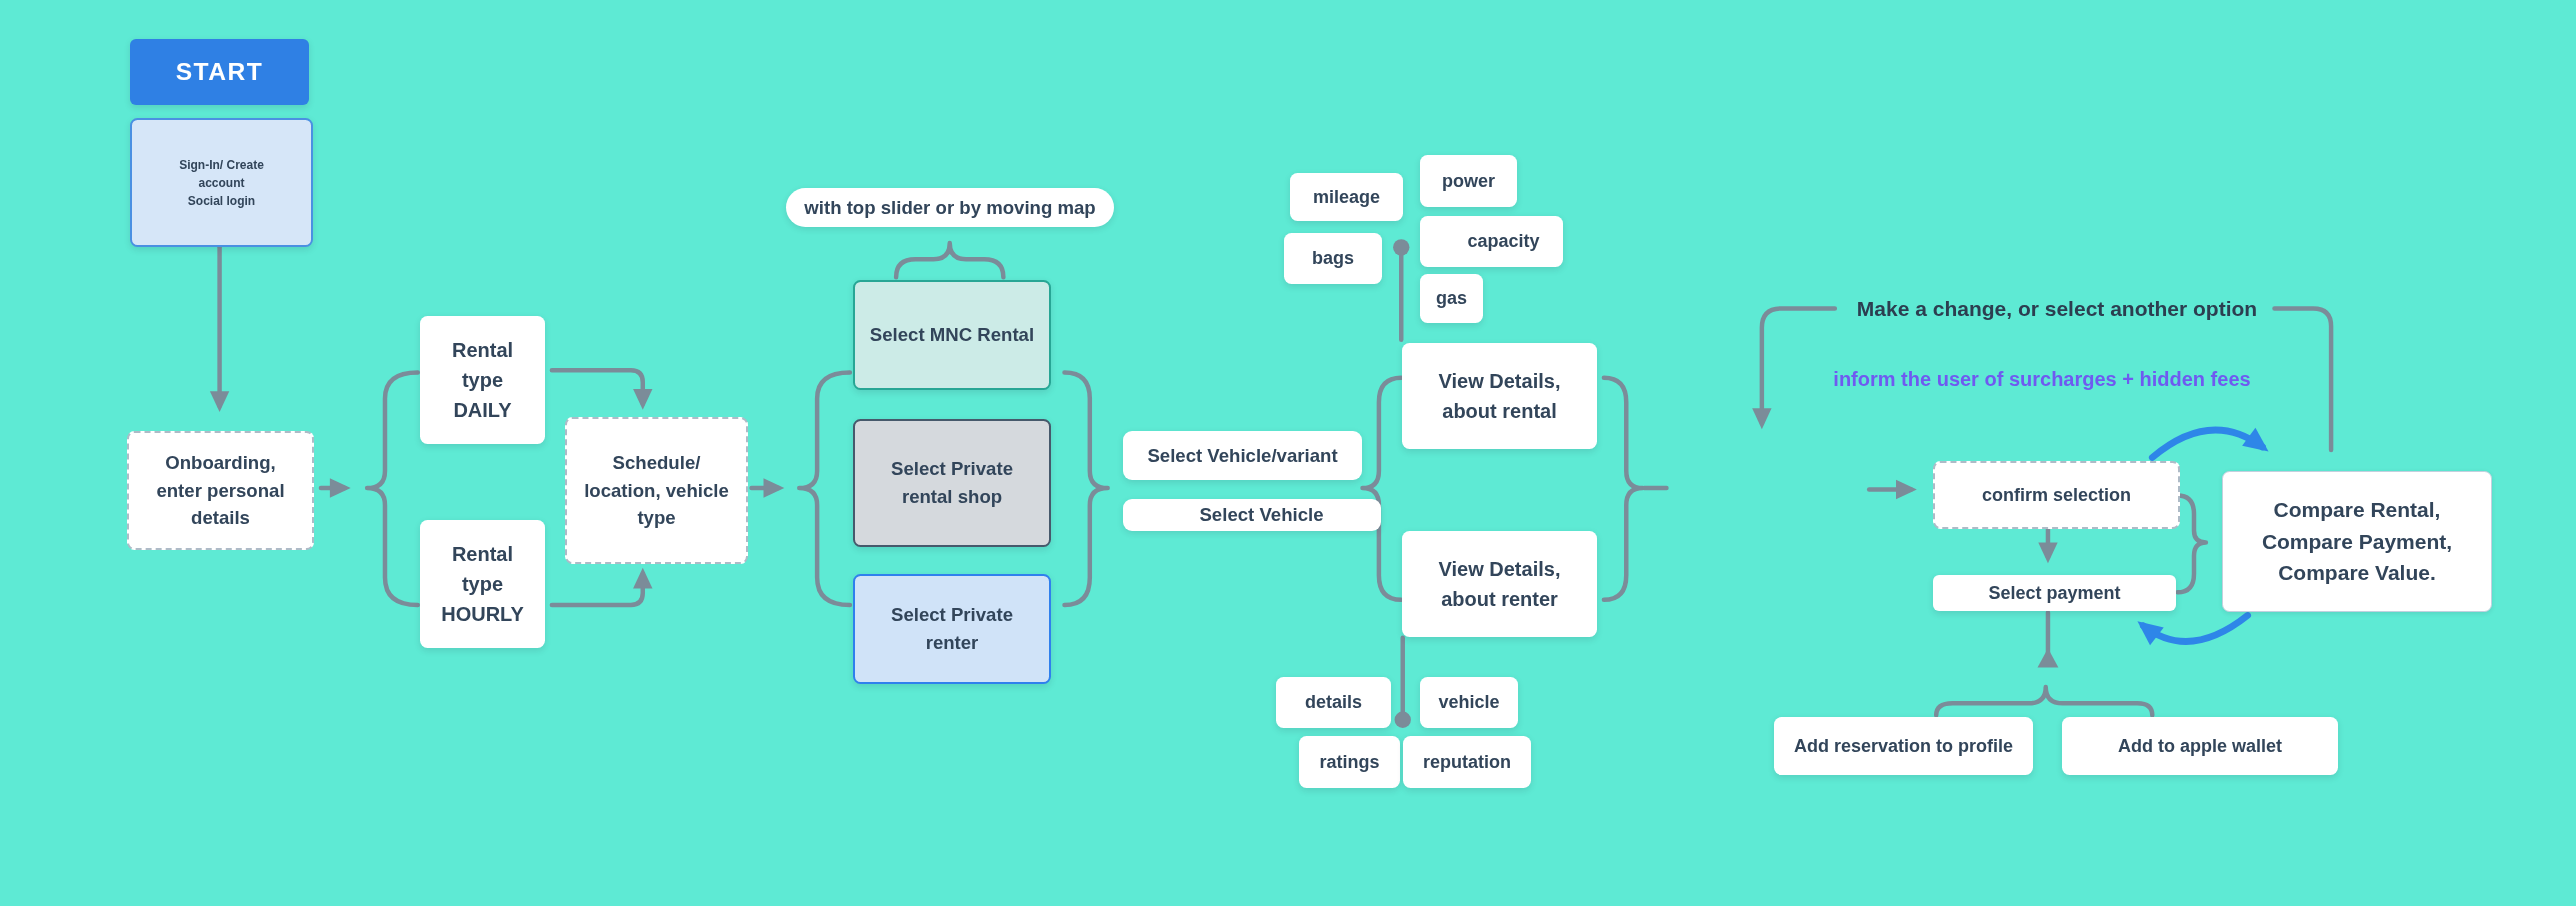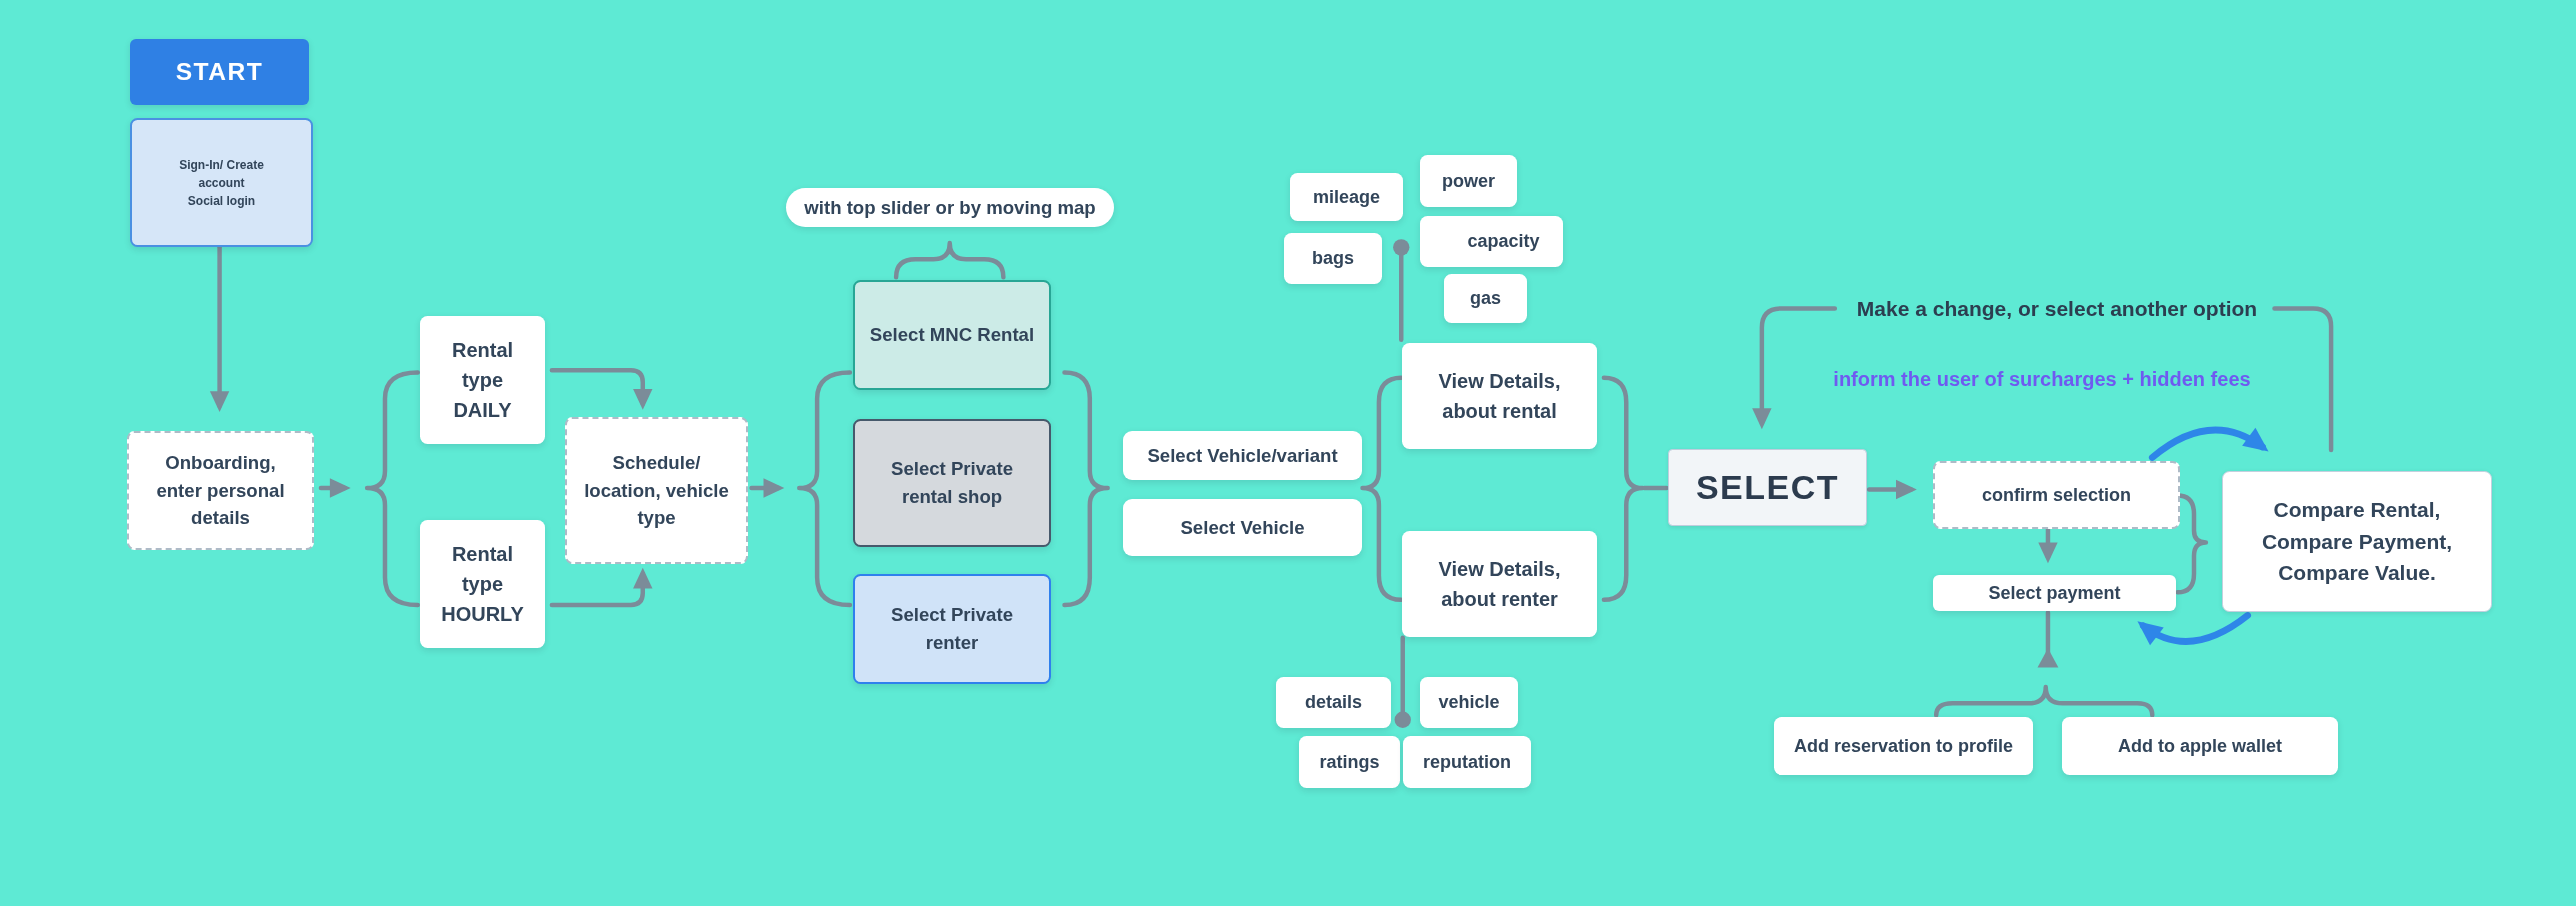--- a/index.html
+++ b/index.html
@@ -17,27 +17,27 @@
   .signin{left:130px;top:118px;width:179px;height:125px;background:#d6e6f8;border:2.2px solid #4a90e2;font-size:12px;}
   .onboarding{left:127px;top:431px;width:183px;height:115px;}
   .daily{left:420px;top:316px;width:125px;height:128px;font-size:20px;}
   .hourly{left:420px;top:520px;width:125px;height:128px;font-size:20px;}
   .schedule{left:565px;top:417px;width:179px;height:143px;}
   .slider-note{left:786px;top:188px;width:328px;height:39px;border-radius:19.4px;font-size:18.6px;}
   .mnc{left:853px;top:280px;width:194px;height:106px;background:#ccebe7;border:2.2px solid #27a695;}
   .shop{left:853px;top:419px;width:194px;height:124px;background:#d5d9dd;border:2.2px solid #46596b;}
   .renter{left:853px;top:574px;width:194px;height:106px;background:#d0e3f8;border:2.2px solid #2f80ed;}
   .vvariant{left:1123px;top:431px;width:239px;height:49px;}
-  .vehicle{left:1123px;top:499px;width:239px;height:57px;}
+  .vehicle{left:1123px;top:499px;width:239px;height:32px;padding-left:19px;}
   .tag{font-size:18px;border-radius:7.5px;}
   .t-mileage{left:1290px;top:173px;width:113px;height:48px;}
   .t-bags{left:1284px;top:233px;width:98px;height:51px;}
   .t-power{left:1420px;top:155px;width:97px;height:52px;}
   .t-capacity{left:1420px;top:216px;width:119px;height:51px;padding-left:24px;}
-  .t-gas{left:1420px;top:274px;width:83px;height:49px;margin-left:24px;}
+  .t-gas{left:1420px;top:274px;width:63px;height:49px;}
   .t-details{left:1276px;top:677px;width:115px;height:51px;}
   .t-vehicle2{left:1420px;top:677px;width:98px;height:51px;}
   .t-ratings{left:1299px;top:736px;width:101px;height:52px;}
   .t-reputation{left:1403px;top:736px;width:128px;height:52px;}
   .view-rental{left:1402px;top:343px;width:195px;height:106px;font-size:20px;}
   .view-renter{left:1402px;top:531px;width:195px;height:106px;font-size:20px;}
   .select{left:1668px;top:449px;width:197px;height:75px;background:#f2f5f8;border:1.5px solid #c0cddd;
           font-size:34px;font-weight:700;letter-spacing:1.5px;color:#2c3b4e;border-radius:4.5px;box-shadow:0 1.5px 3.7px rgba(40,50,60,.10);}
   .confirm{left:1933px;top:461px;width:243px;height:64px;font-size:18px;}
   .payment{left:1933px;top:575px;width:243px;height:36px;font-size:18px;border-radius:6px;}
@@ -153,21 +153,20 @@
   <div class="node view-rental">View Details,
 about rental</div>
   <div class="node view-renter">View Details,
 about renter</div>
 
   <div class="node tag t-details">details</div>
   <div class="node tag t-vehicle2">vehicle</div>
   <div class="node tag t-ratings">ratings</div>
   <div class="node tag t-reputation">reputation</div>
 
-  <div class="node select">SELECT</div>
   <div class="node dashed confirm">confirm selection</div>
   <div class="node payment">Select payment</div>
   <div class="node compare">Compare Rental,
 Compare Payment,
 Compare Value.</div>
 
   <div class="node make-change">Make a change, or select another option</div>
   <div class="node inform">inform the user of surcharges + hidden fees</div>
 
   <div class="node add-profile">Add reservation to profile</div>

